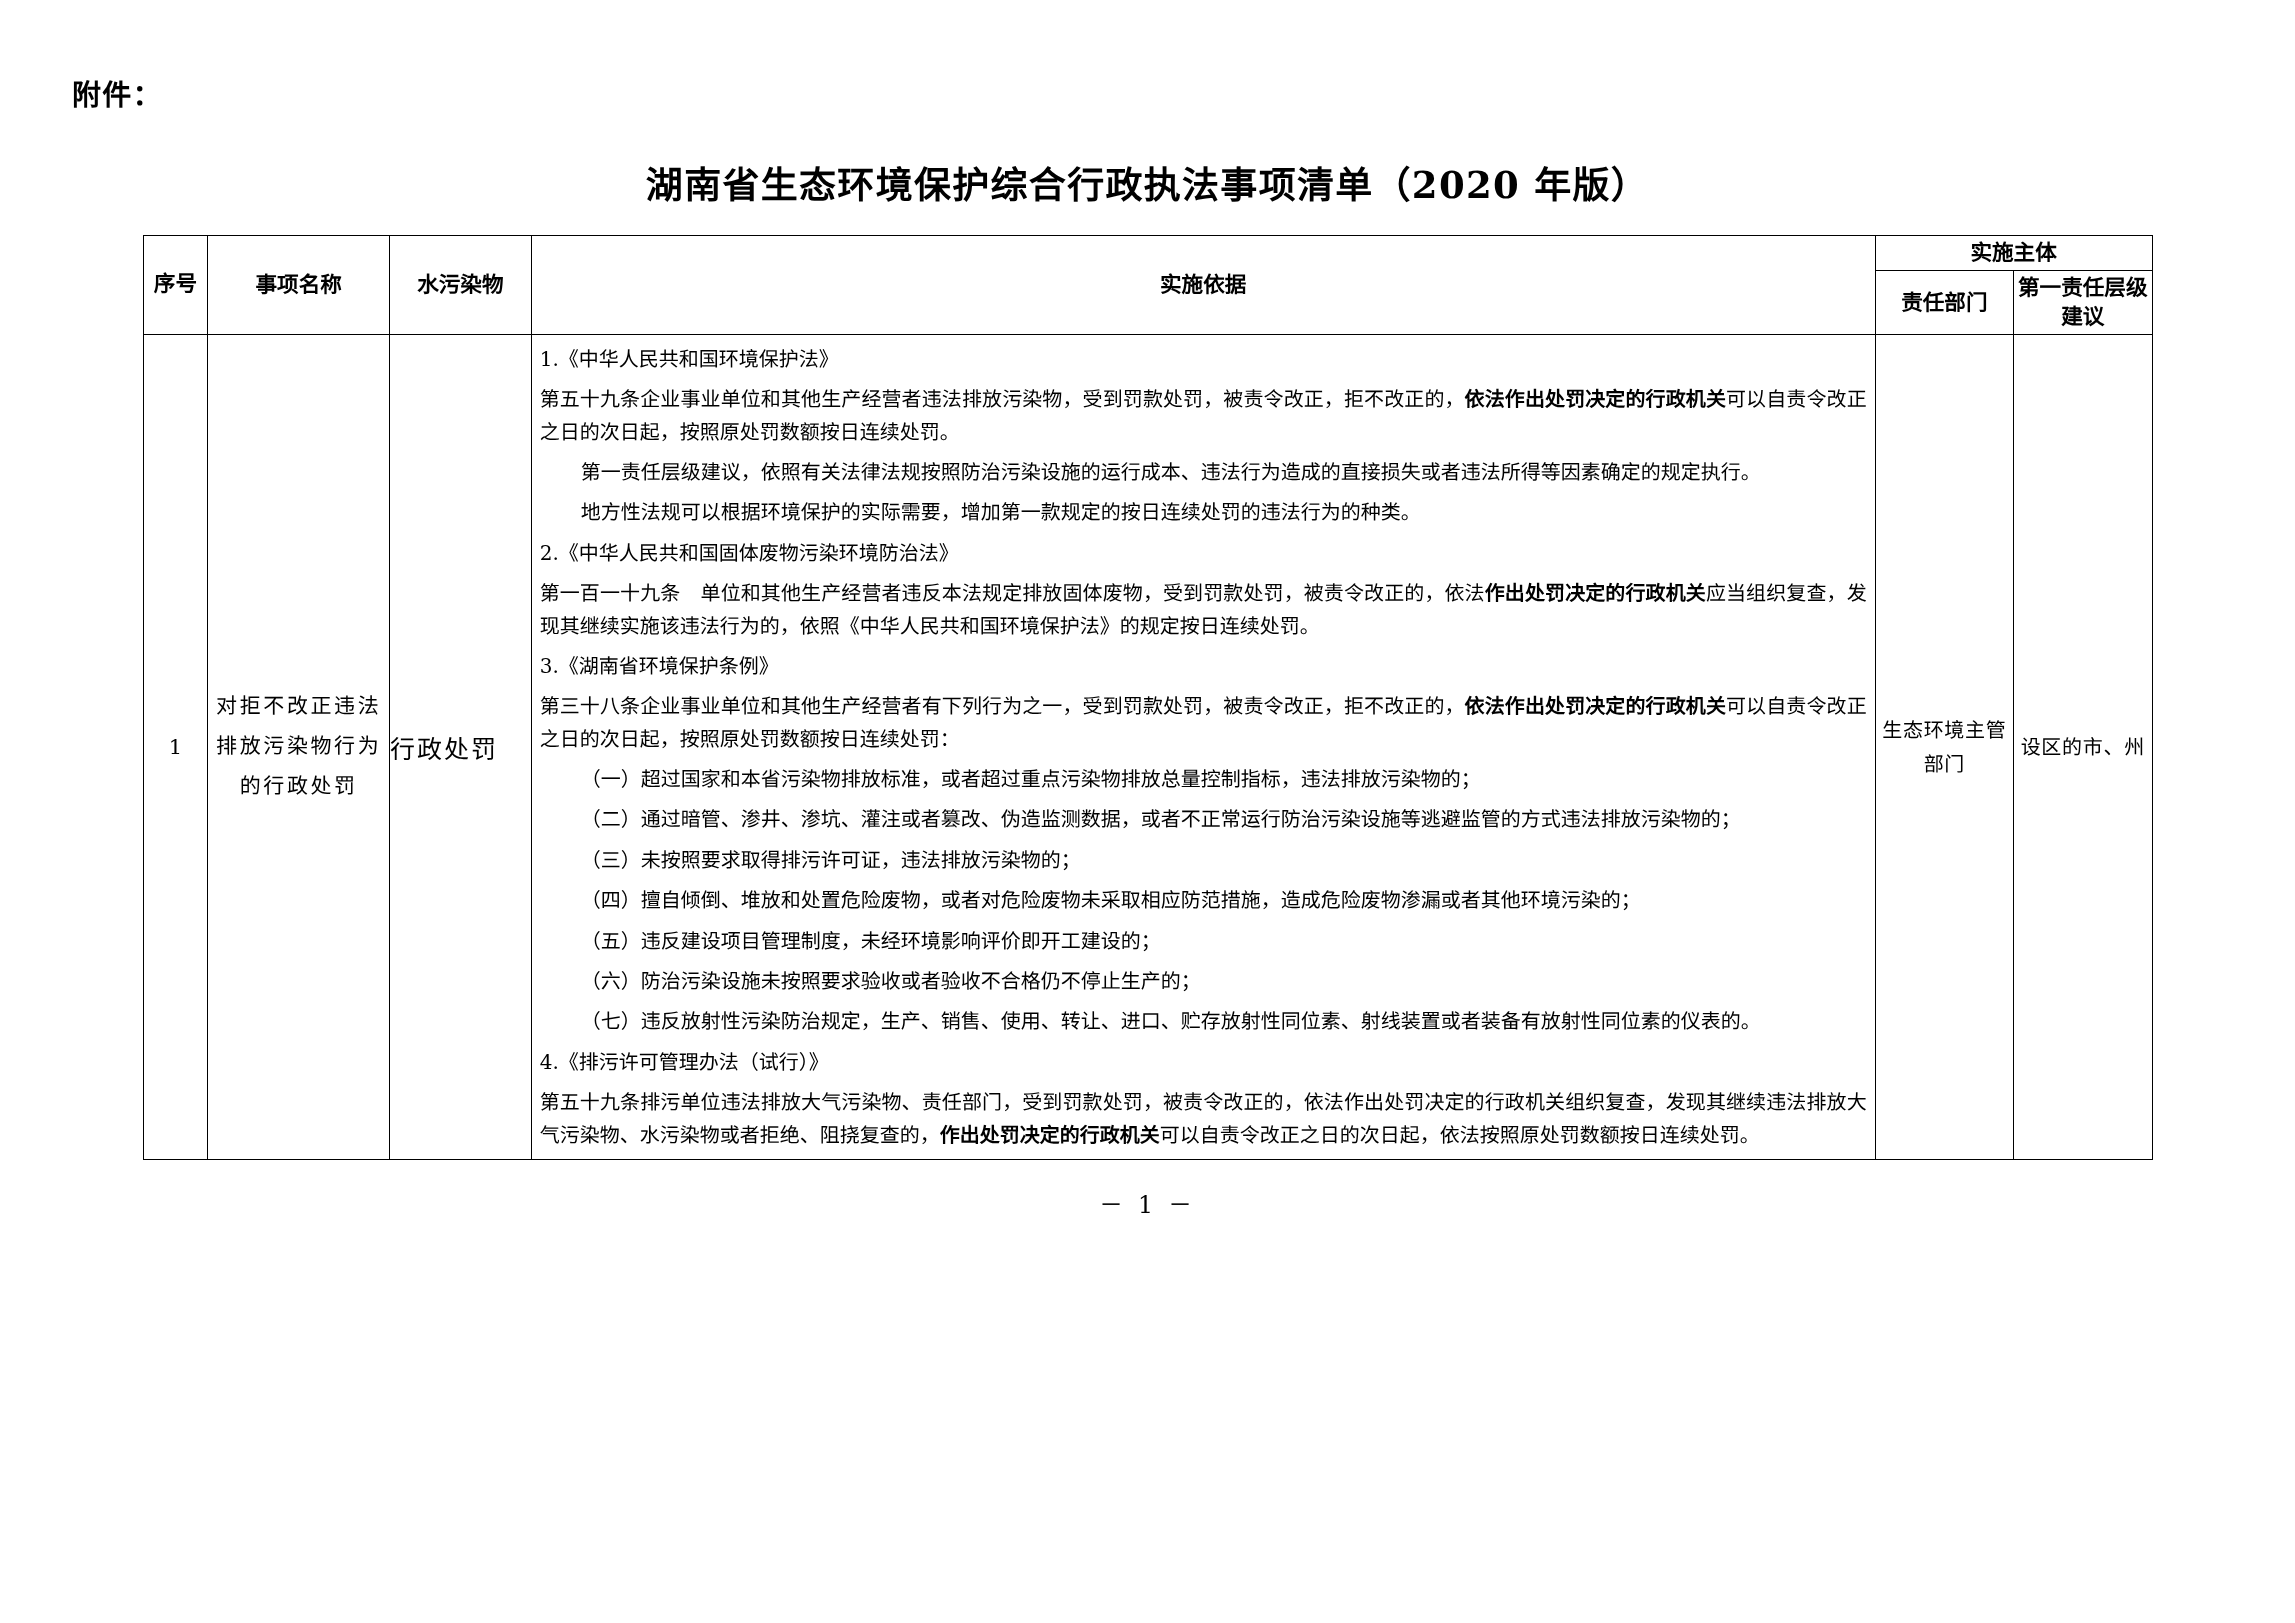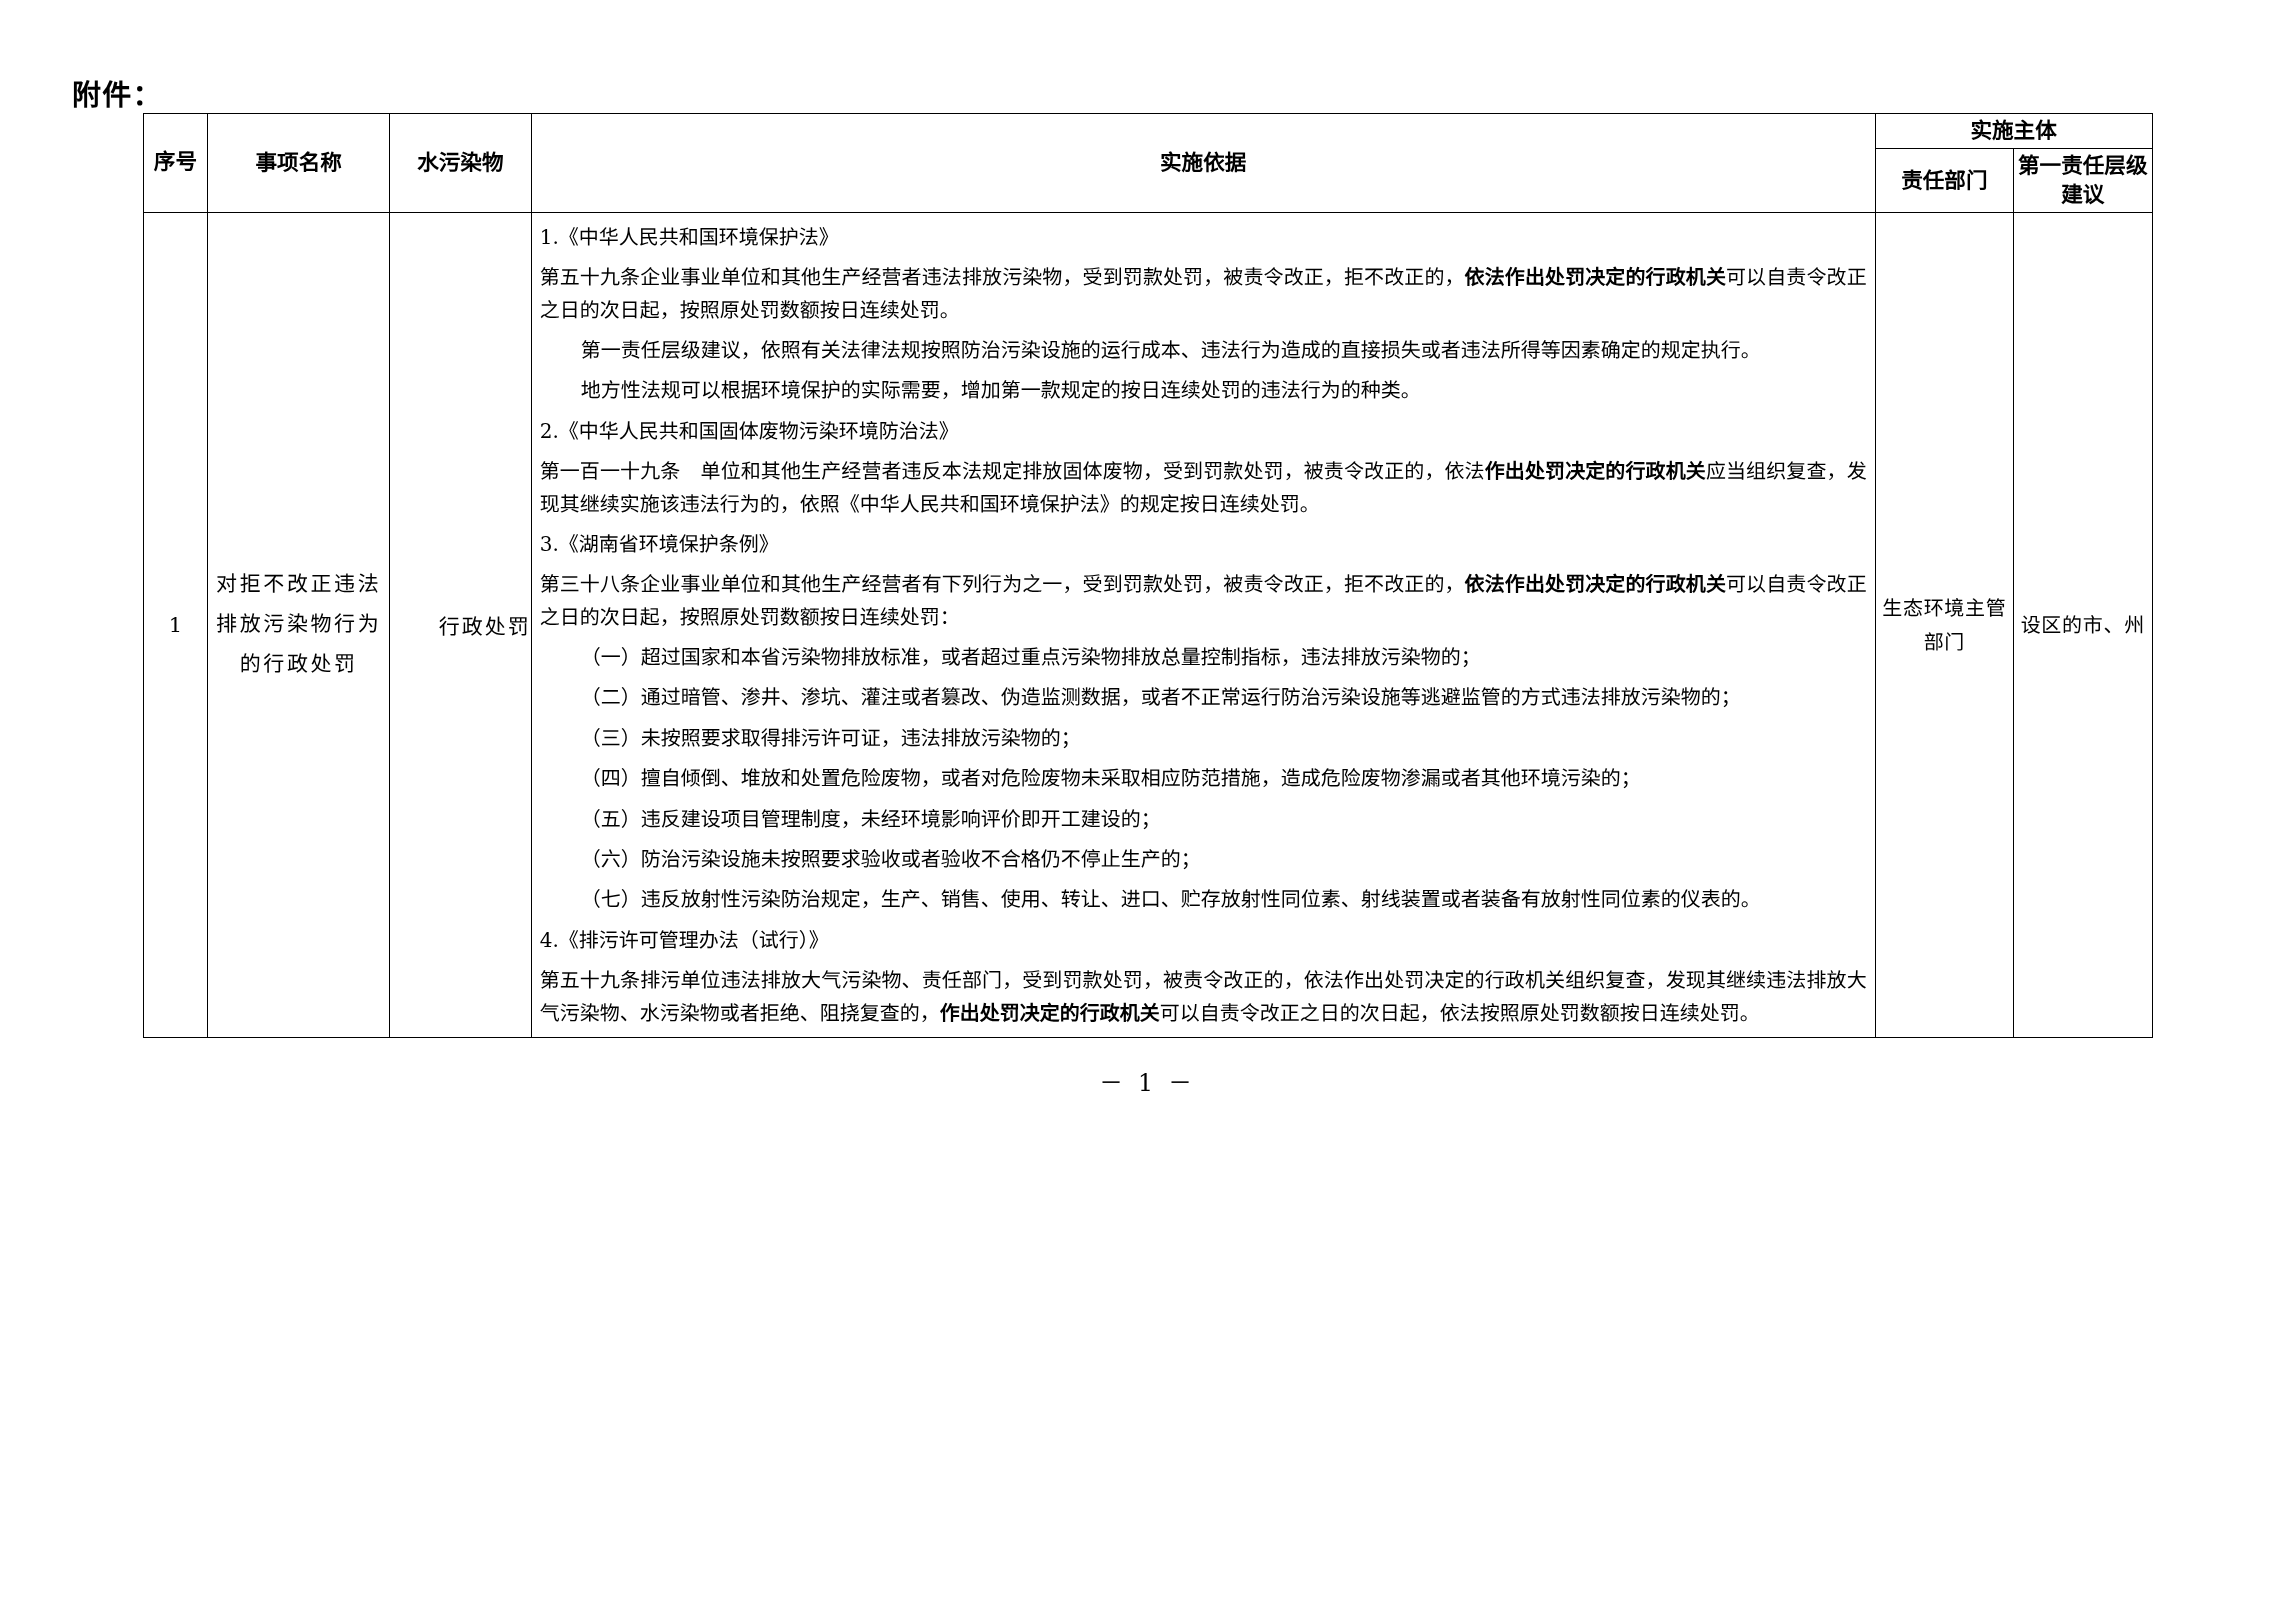--- a/index.html
+++ b/index.html
@@ -79,22 +79,22 @@
   .cell-vert {
     text-align: center;
     font-family: "DejaVu Serif", "Liberation Serif", serif;
     font-size: 21px;
     line-height: 1.9;
     letter-spacing: 2.6px;
     padding: 0 14.4px;
     vertical-align: middle;
   }
   .cell-type {
-    text-align: right;
-    font-size: 21px;
+    text-align: left;
+    font-size: 25px;
     letter-spacing: 2px;
     vertical-align: middle;
   }
   .cell-basis {
     font-size: 20px;
     line-height: 1.62;
     padding: 14.4px 17px 17px 17px;
     vertical-align: top;
     text-align: justify;
   }
@@ -131,20 +131,21 @@
     line-height: 1.25;
   }
 </style>
 </head>
 <body>
 
 <div class="page">
 
   <div class="attachment-label">附件：</div>
 
+  <div class="doc-title">湖南省生态环境保护综合行政执法事项清单（2020 年版）</div>
 
   <table class="main-table">
     <colgroup>
       <col class="col-seq">
       <col class="col-name">
       <col class="col-type">
       <col class="col-basis">
       <col class="col-dept">
       <col class="col-level">
     </colgroup>

